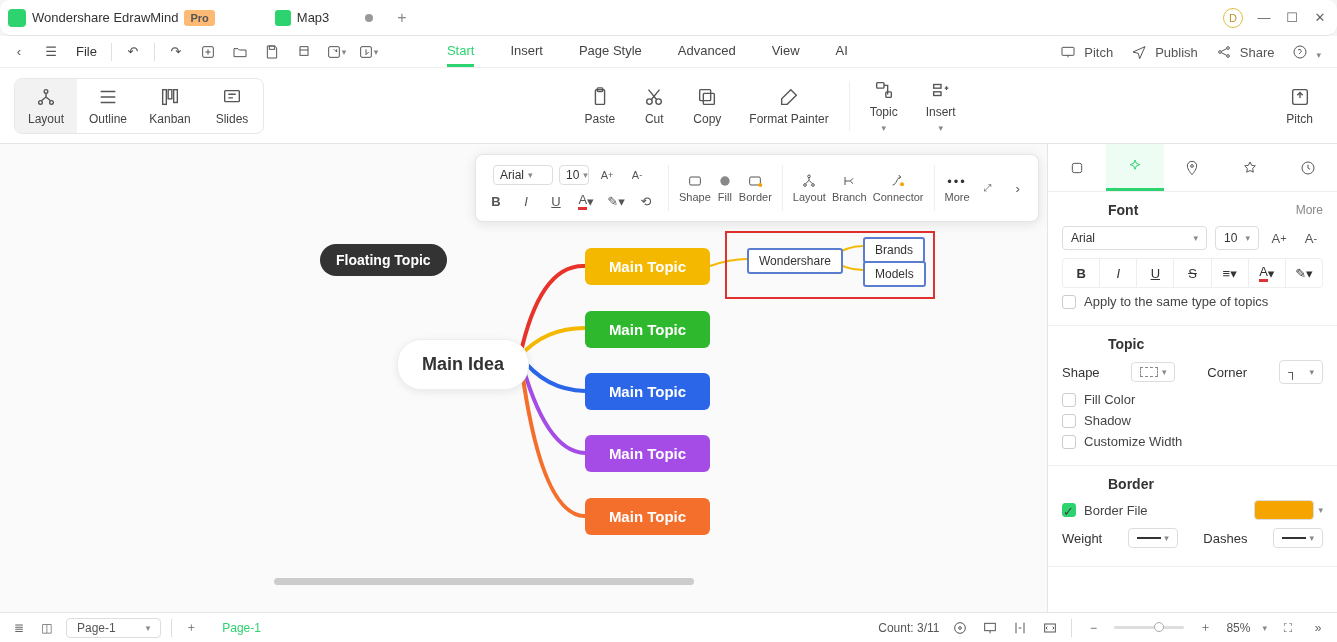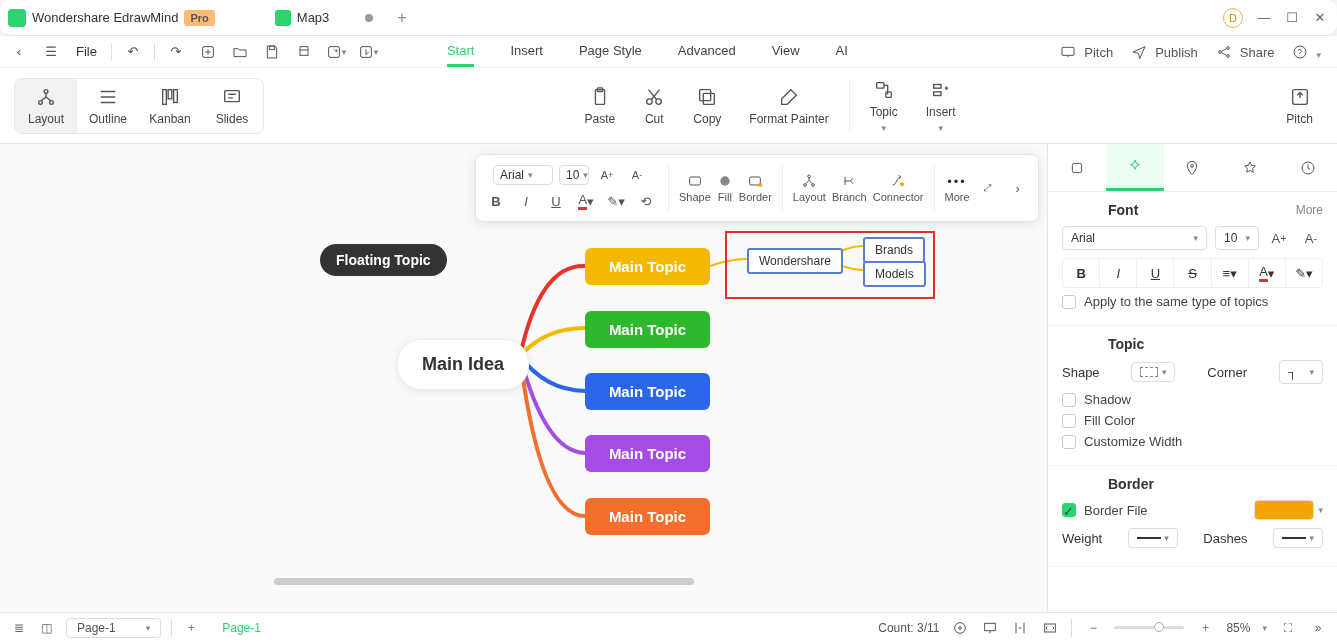--- a/index.html
+++ b/index.html
@@ -508,25 +508,25 @@
             <span class="caret">▾</span>
           </div>
         <span>Corner</span>
         <div class="rp-select" style="flex:0 0 44px">
             <span>┐</span>
             <span class="caret">▾</span>
           </div>
       </div>
       <div class="rp-check">
           <div class="chk"></div>
-          <span>Shadow</span>
+          <span>Fill Color</span>
         </div>
       <div class="rp-check">
           <div class="chk"></div>
-          <span>Fill Color</span>
+          <span>Shadow</span>
         </div>
       <div class="rp-check">
           <div class="chk"></div>
           <span>Customize Width</span>
         </div>
     </div>
 
     <div class="rp-section">
       <div class="rp-head">
           <span class="rp-title">Border</span>

